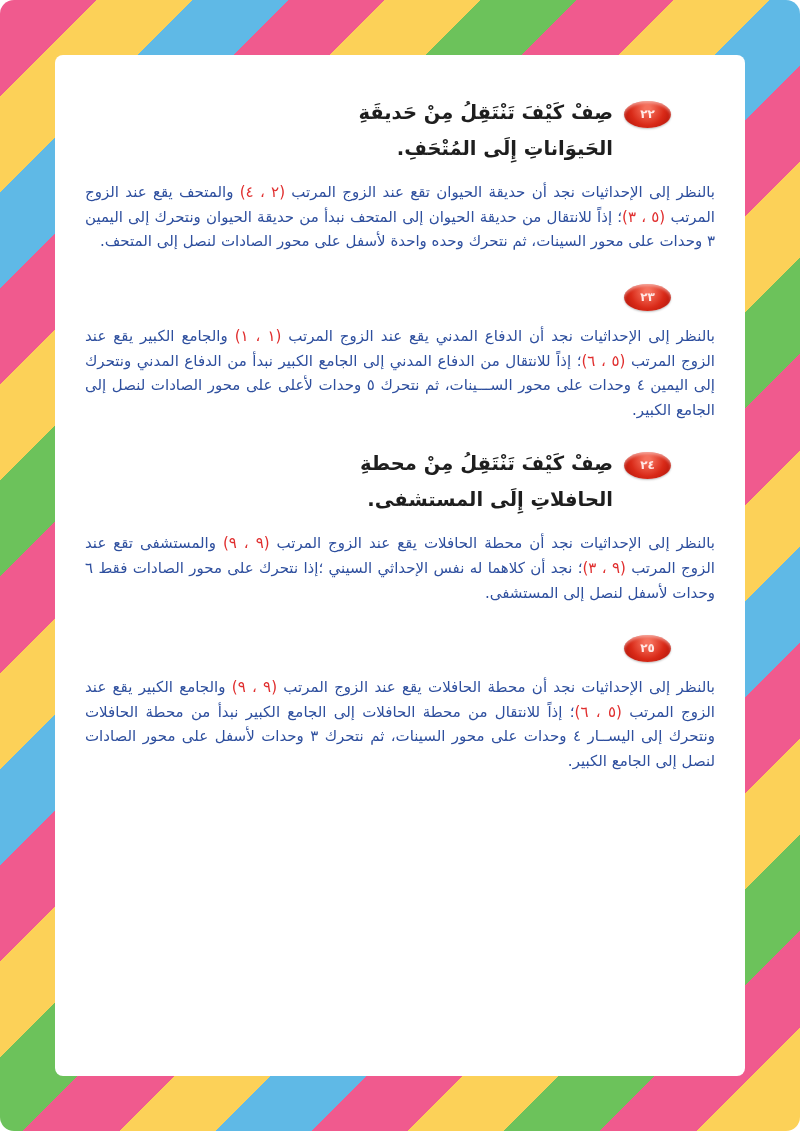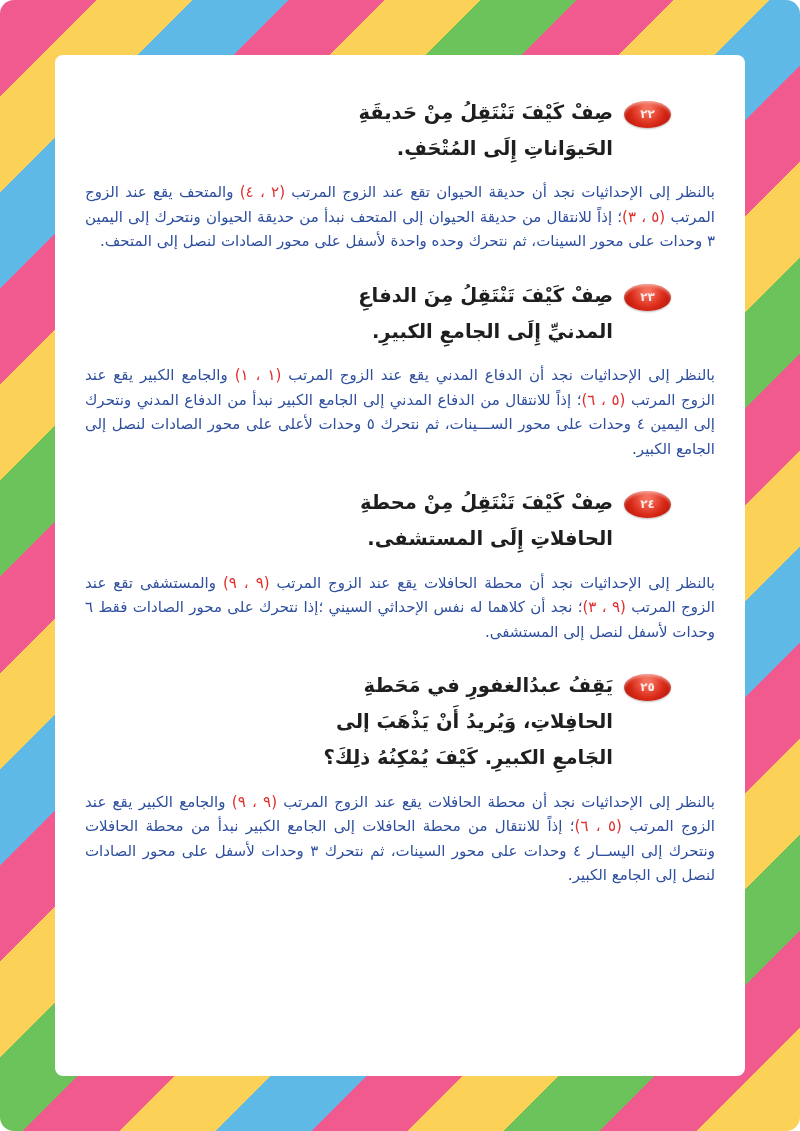--- a/index.html
+++ b/index.html
@@ -79,35 +79,33 @@
       <div class="q-row">
         <span class="badge">٢٢</span>
         <div class="q-text">صِفْ كَيْفَ تَنْتَقِلُ مِنْ حَديقَةِ الحَيوَاناتِ إِلَى المُتْحَفِ.</div>
       </div>
       <p class="answer"><span>بالنظر إلى الإحداثيات نجد أن حديقة الحيوان تقع عند الزوج المرتب </span><span class="red">(٢ ، ٤)</span><span> والمتحف يقع عند الزوج المرتب </span><span class="red">(٥ ، ٣)</span><span>؛ إذاً للانتقال من حديقة الحيوان إلى المتحف نبدأ من حديقة الحيوان ونتحرك إلى اليمين ٣ وحدات على محور السينات، ثم نتحرك وحده واحدة لأسفل على محور الصادات لنصل إلى المتحف.</span></p>
     </section>
 
     <section class="qa">
       <div class="q-row">
         <span class="badge">٢٣</span>
-        <div class="q-text">صِفْ كَيْفَ تَنْتَقِلُ مِنَ الدفاعِ المدنيِّ إِلَى الجامعِ الكبيرِ.</div>
       </div>
       <p class="answer"><span>بالنظر إلى الإحداثيات نجد أن الدفاع المدني يقع عند الزوج المرتب </span><span class="red">(١ ، ١)</span><span> والجامع الكبير يقع عند الزوج المرتب </span><span class="red">(٥ ، ٦)</span><span>؛ إذاً للانتقال من الدفاع المدني إلى الجامع الكبير نبدأ من الدفاع المدني ونتحرك إلى اليمين ٤ وحدات على محور الســـينات، ثم نتحرك ٥ وحدات لأعلى على محور الصادات لنصل إلى الجامع الكبير.</span></p>
     </section>
 
     <section class="qa">
       <div class="q-row">
         <span class="badge">٢٤</span>
         <div class="q-text">صِفْ كَيْفَ تَنْتَقِلُ مِنْ محطةِ الحافلاتِ إِلَى المستشفى.</div>
       </div>
       <p class="answer"><span>بالنظر إلى الإحداثيات نجد أن محطة الحافلات يقع عند الزوج المرتب </span><span class="red">(٩ ، ٩)</span><span> والمستشفى تقع عند الزوج المرتب </span><span class="red">(٩ ، ٣)</span><span>؛ نجد أن كلاهما له نفس الإحداثي السيني ؛إذا نتحرك على محور الصادات فقط ٦ وحدات لأسفل لنصل إلى المستشفى.</span></p>
     </section>
 
     <section class="qa">
       <div class="q-row">
         <span class="badge">٢٥</span>
-        <div class="q-text">يَقِفُ عبدُالغفورِ في مَحَطةِ الحافِلاتِ، وَيُريدُ أَنْ يَذْهَبَ إلى الجَامعِ الكبيرِ. كَيْفَ يُمْكِنُهُ ذلِكَ؟</div>
       </div>
       <p class="answer"><span>بالنظر إلى الإحداثيات نجد أن محطة الحافلات يقع عند الزوج المرتب </span><span class="red">(٩ ، ٩)</span><span> والجامع الكبير يقع عند الزوج المرتب </span><span class="red">(٥ ، ٦)</span><span>؛ إذاً للانتقال من محطة الحافلات إلى الجامع الكبير نبدأ من محطة الحافلات ونتحرك إلى اليســار ٤ وحدات على محور السينات، ثم نتحرك ٣ وحدات لأسفل على محور الصادات لنصل إلى الجامع الكبير.</span></p>
     </section>
 
   </div>
 </div>
 
 </body></html>

